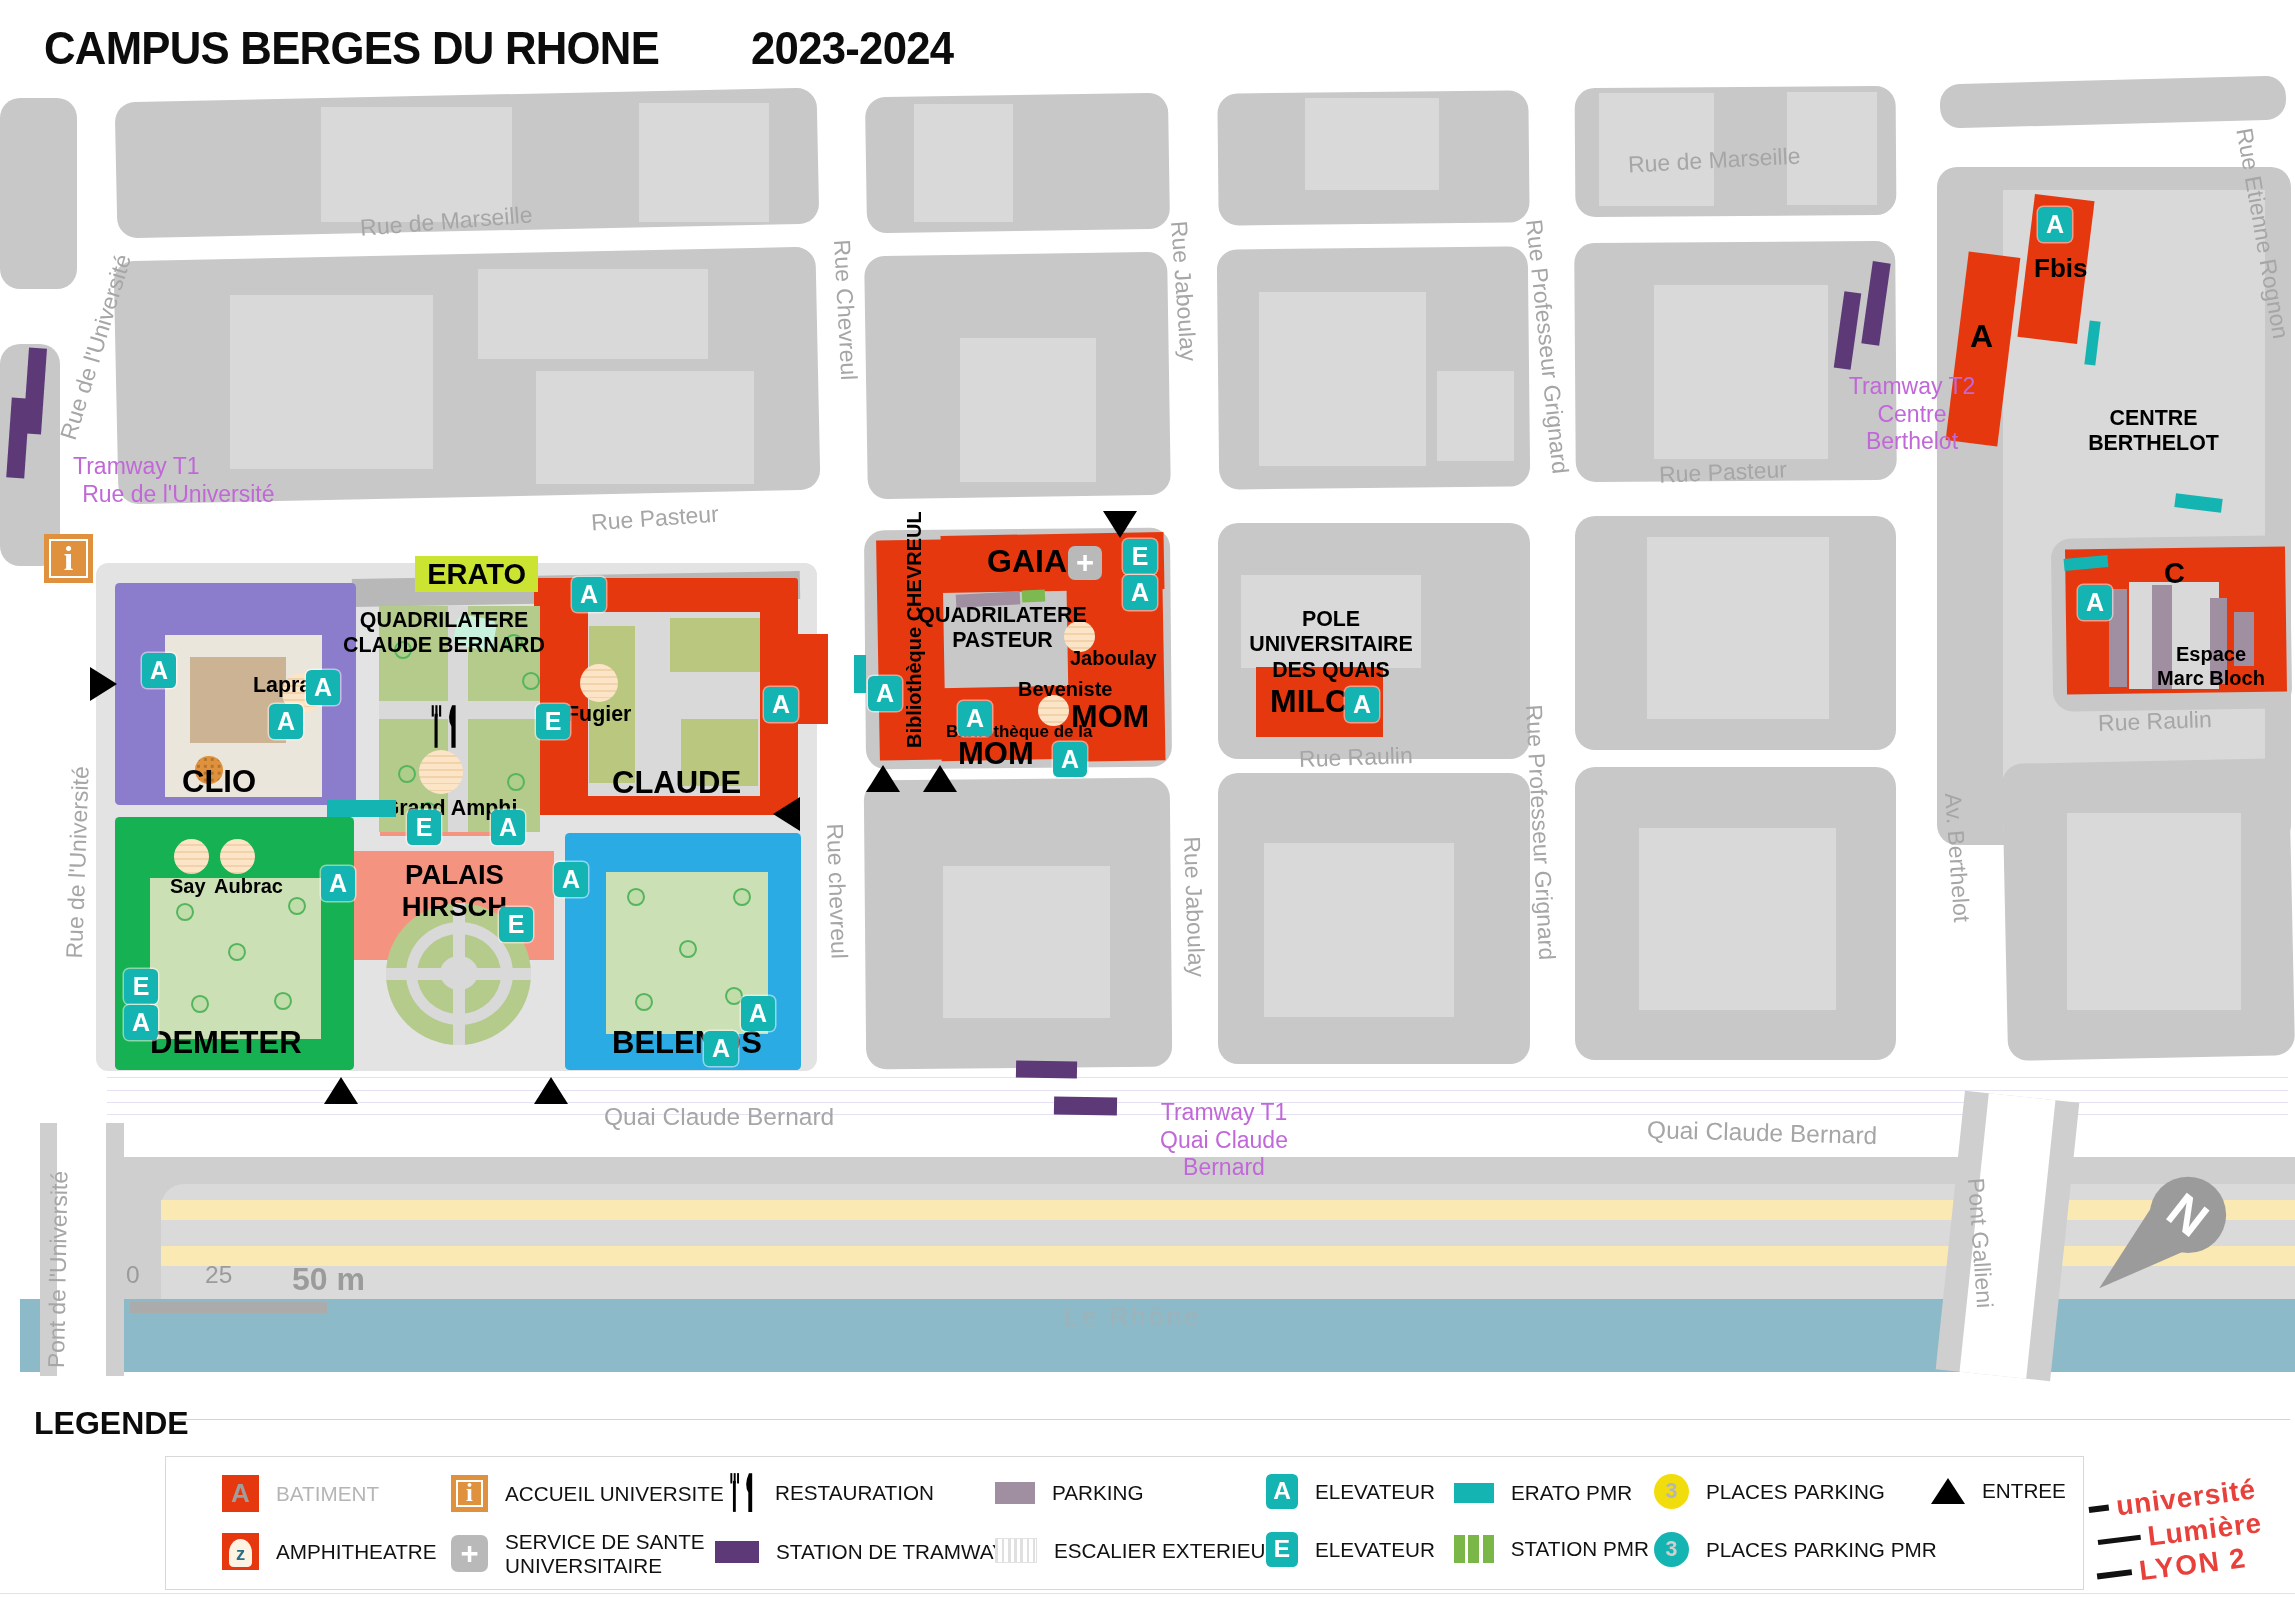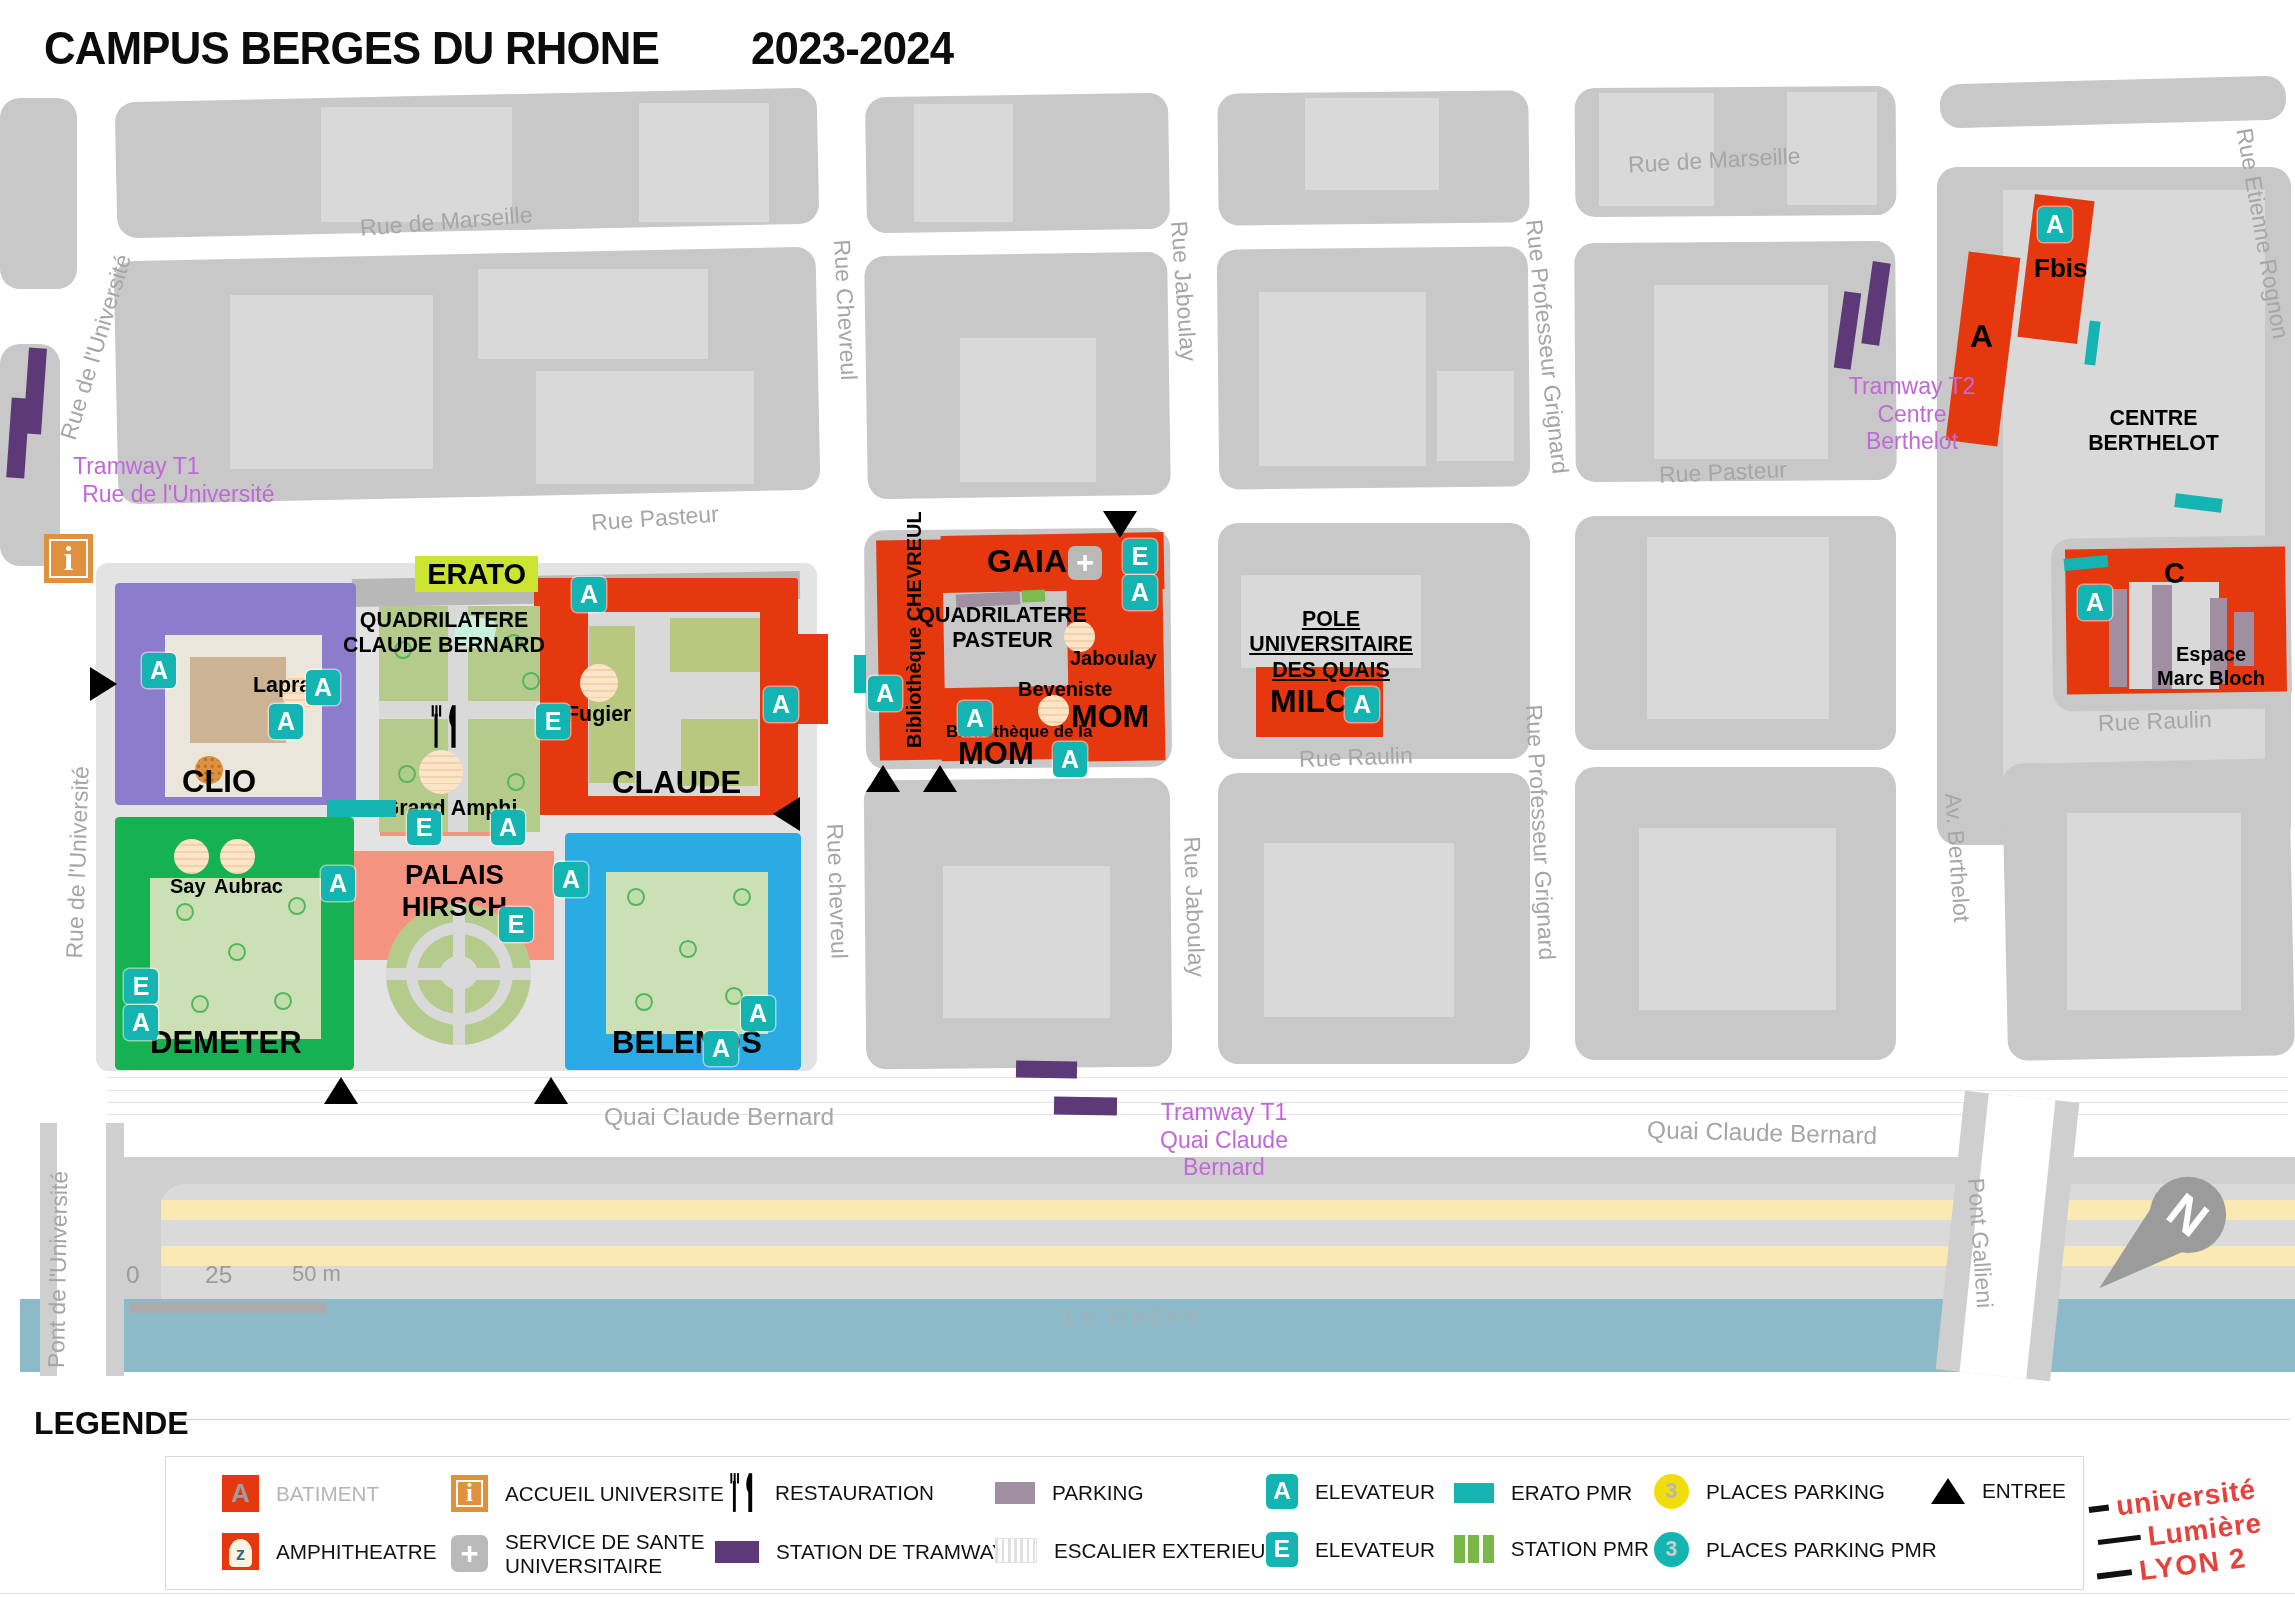--- a/index.html
+++ b/index.html
@@ -126,21 +126,21 @@
     <div class="slabel vrot" style="left:1989px;top:1177px;transform:rotate(86deg);z-index:12;">Pont Gallieni</div>
 
     <svg class="abs" style="left:2090px;top:1169px;z-index:20;" width="153" height="130" viewBox="0 0 100 85">
       <circle cx="64" cy="30" r="25" fill="#9b9b9b"></circle>
       <polygon points="6,78 46,16 84,44" fill="#9b9b9b"></polygon>
       <text x="64" y="41" text-anchor="middle" transform="rotate(38 64 30)" font-size="32" font-weight="bold" fill="#fff" font-family="Liberation Sans, sans-serif">N</text>
     </svg>
 
     <div class="slabel" style="left:126px;top:1261px;font-size:24.5px;color:#9b9b9b;">0</div>
     <div class="slabel" style="left:205px;top:1261px;font-size:24.5px;color:#9b9b9b;">25</div>
-    <div class="slabel" style="left:292px;top:1261px;font-size:22px;color:#9b9b9b;">50 m</div>
+    <div class="slabel" style="left:292px;top:1261px;font-size:32px;color:#9b9b9b;font-weight:bold;">50 m</div>
     <div class="abs" style="left:130px;top:1302px;width:197px;height:10.7px;background:#ababab;"></div>
 
     <div class="slabel" style="left:360px;top:208px;transform:rotate(-4.5deg);">Rue de Marseille</div>
     <div class="slabel" style="left:1628px;top:147px;transform:rotate(-3deg);">Rue de Marseille</div>
     <div class="slabel" style="left:591px;top:505px;transform:rotate(-4deg);">Rue Pasteur</div>
     <div class="slabel" style="left:1659px;top:459px;transform:rotate(-2.5deg);">Rue Pasteur</div>
     <div class="slabel" style="left:1299px;top:744px;transform:rotate(-2deg);">Rue Raulin</div>
     <div class="slabel" style="left:2098px;top:708px;transform:rotate(-2deg);">Rue Raulin</div>
     <div class="slabel" style="left:604px;top:1103px;font-size:24.5px;">Quai Claude Bernard</div>
     <div class="slabel" style="left:1647px;top:1119px;font-size:24.5px;transform:rotate(1.5deg);">Quai Claude Bernard</div>
@@ -274,21 +274,21 @@
     <div class="abs" style="left:1022px;top:590px;width:23px;height:12.2px;background:#7cb950;transform:rotate(-3deg);z-index:36;"></div>
     <div class="amphi" style="left:1064px;top:621px;width:31px;height:31px;"></div>
     <div class="blabel" style="left:1070px;top:647px;font-size:20px;">Jaboulay</div>
     <div class="blabel" style="left:1018px;top:678px;font-size:20px;">Beveniste</div>
     <div class="amphi" style="left:1038px;top:695px;width:31px;height:31px;"></div>
     <div class="blabel" style="left:1071px;top:698px;font-size:32px;">MOM</div>
     <div class="blabel" style="left:946px;top:722px;font-size:17px;">Bibliothèque de la</div>
     <div class="blabel" style="left:958px;top:736px;font-size:31px;">MOM</div>
     <div class="blabel vrot" style="left:903px;top:748px;font-size:20px;transform:rotate(-90deg);">Bibliothèque CHEVREUL</div>
 
-    <div class="clabel" style="left:1224px;top:607px;width:214px;font-size:21.4px;text-decoration:underline;">
+    <div class="clabel" style="left:1224px;top:607px;width:214px;font-size:21.4px;">
       <div>POLE UNIVERSITAIRE</div>
       <div>DES QUAIS</div>
     </div>
     <div class="red" style="left:1256px;top:667px;width:127px;height:70px;z-index:25;"></div>
     <div class="blabel" style="left:1270px;top:683px;font-size:32px;">MILC</div>
 
     <div class="red" style="left:1957px;top:254px;width:52px;height:190px;transform:rotate(7deg);z-index:25;"></div>
     <div class="blabel" style="left:1970px;top:318px;font-size:32px;">A</div>
     <div class="red" style="left:2026px;top:197px;width:60px;height:144px;transform:rotate(7deg);z-index:25;"></div>
     <div class="blabel" style="left:2034px;top:253px;font-size:26px;">Fbis</div>

